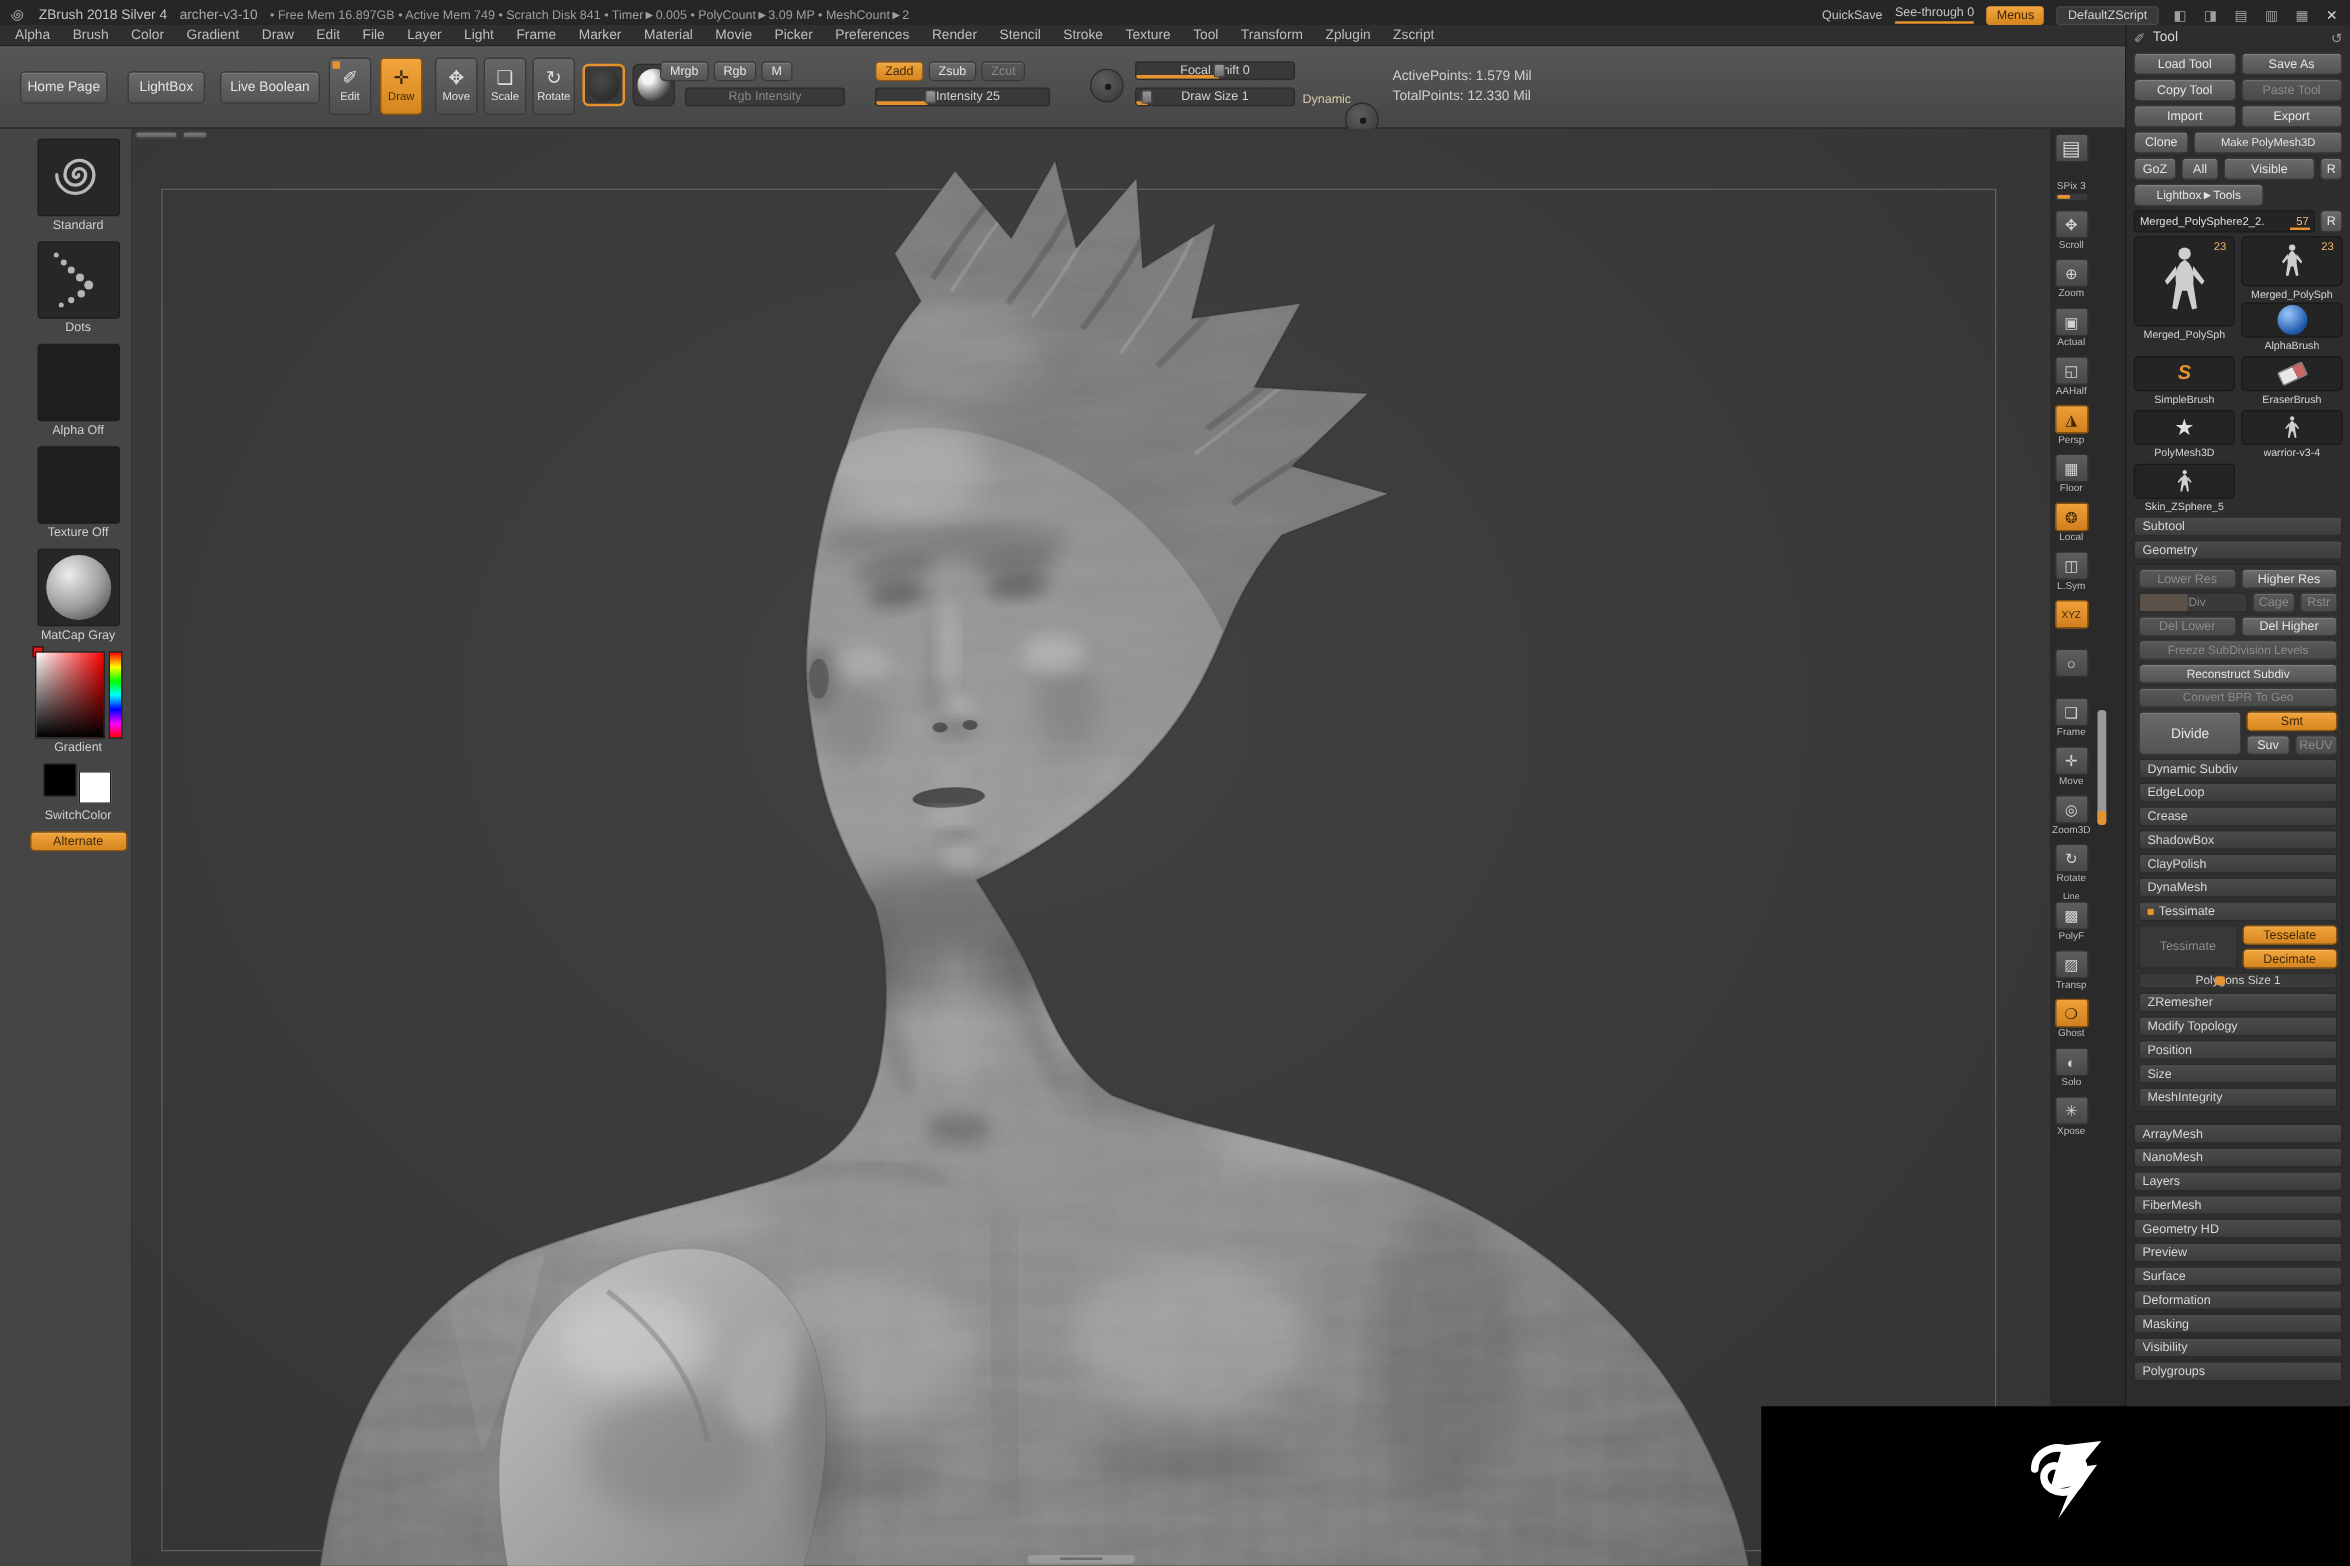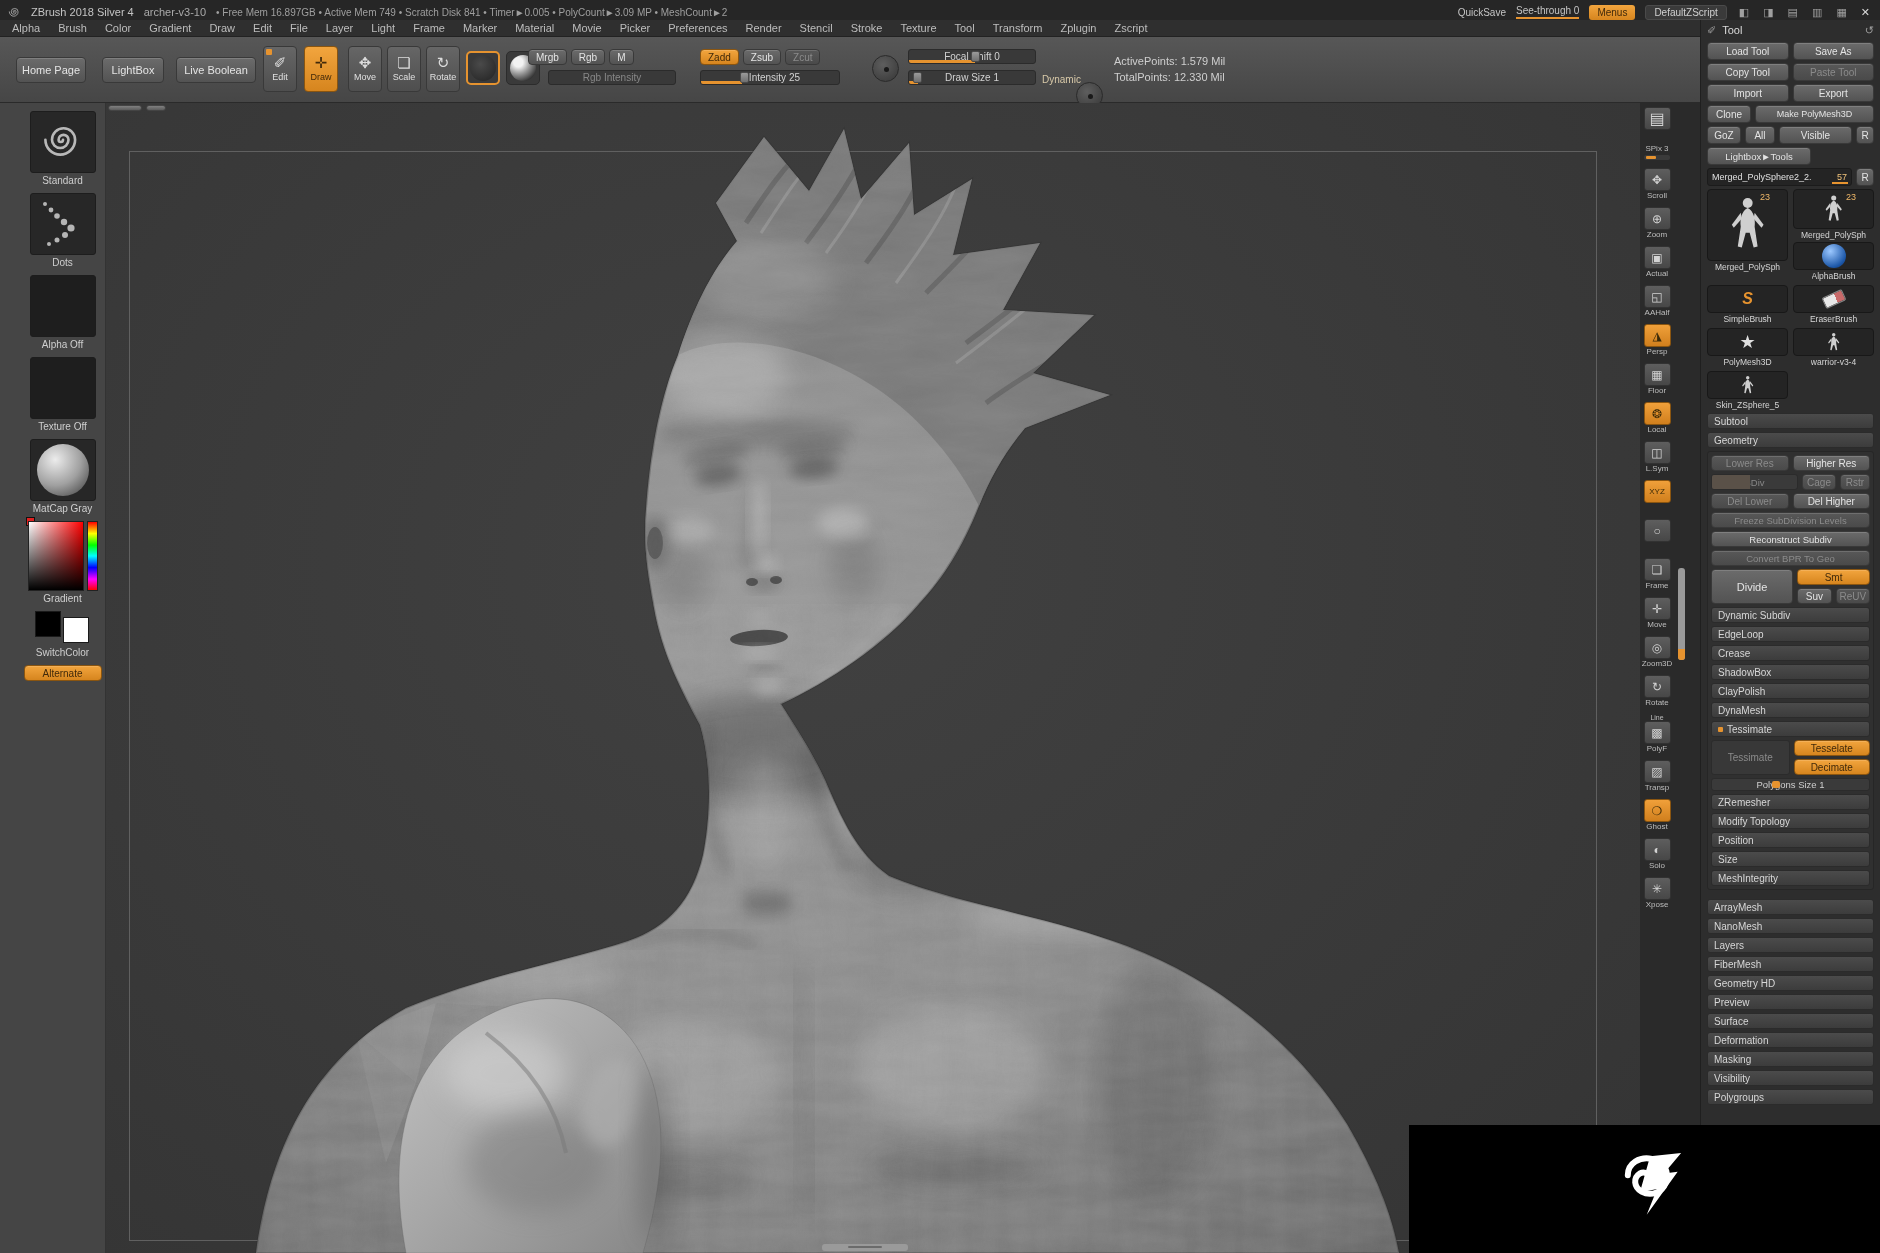--- a/index.html
+++ b/index.html
@@ -114,21 +114,21 @@
   .namebar { flex:1; position:relative; background:#242424; border:1px solid #1b1b1b; border-radius:3px;
     display:flex; align-items:center; padding:0 4px; gap:3px; font-size:9px; color:#e0e0e0; }
   .namebar .val { margin-left:auto; color:#f0c27a; }
   .namebar .uline { position:absolute; right:3px; bottom:1px; width:16px; height:2px; background:#e6932f; }
   .thumbgrid { display:flex; flex-direction:column; gap:4px; }
   .trow { display:flex; gap:5px; }
   .tcell { flex:1; display:flex; flex-direction:column; align-items:center; }
   .tbox { width:100%; background:#242424; border:1px solid #181818; border-radius:4px; position:relative;
     display:flex; align-items:center; justify-content:center; }
   .tbox.h72 { height:72px; } .tbox.h40 { height:40px; } .tbox.h28 { height:28px; }
-  .badge { position:absolute; right:17px; top:2px; font-size:9px; color:#efb768; }
+  .badge { position:absolute; right:6px; top:2px; font-size:9px; color:#efb768; }
   .tlbl { font-size:8.5px; color:#d6d6d6; margin-top:1px; white-space:nowrap; overflow:hidden; max-width:84px; }
   .figsvg { width:60%; height:85%; }
   .figsvg.small { width:55%; height:80%; }
   .bluesphere { width:24px; height:24px; border-radius:50%; background:radial-gradient(circle at 35% 30%, #9cc8ff, #1c57a8 70%, #0c2c5e); }
   .sthumb { font-size:16px; color:#e6932f; font-weight:bold; font-style:italic; }
   .starthumb { font-size:18px; color:#e0e0e0; }
   .eraser { width:22px; height:12px; transform:rotate(-25deg); background:linear-gradient(90deg,#e8e8e8 60%, #c86a6a 60%); border:1px solid #888; border-radius:2px; }
   .sechdr { height:16px; background:linear-gradient(#4b4b4b,#3c3c3c); border:1px solid #2b2b2b; border-radius:3px;
     display:flex; align-items:center; gap:4px; padding:0 6px; color:#d7d7d7; font-size:10px; white-space:nowrap; }
   .sechdr .dot { width:5px; height:5px; background:#e6932f; border-radius:1px; }

